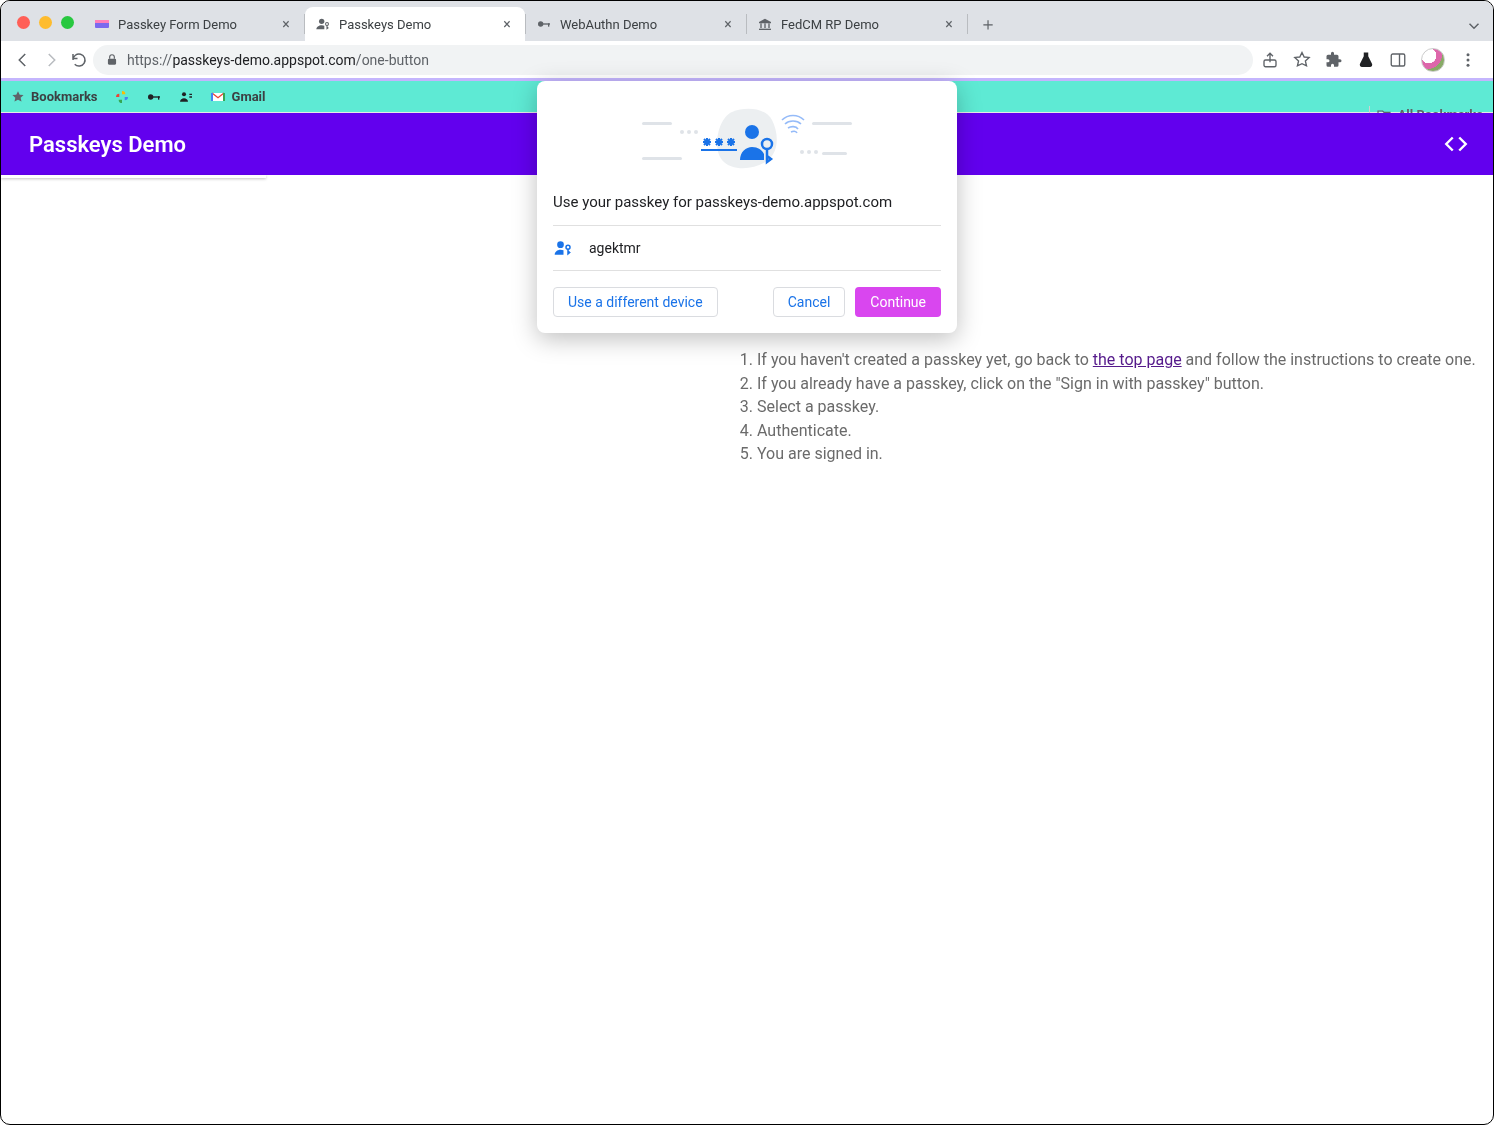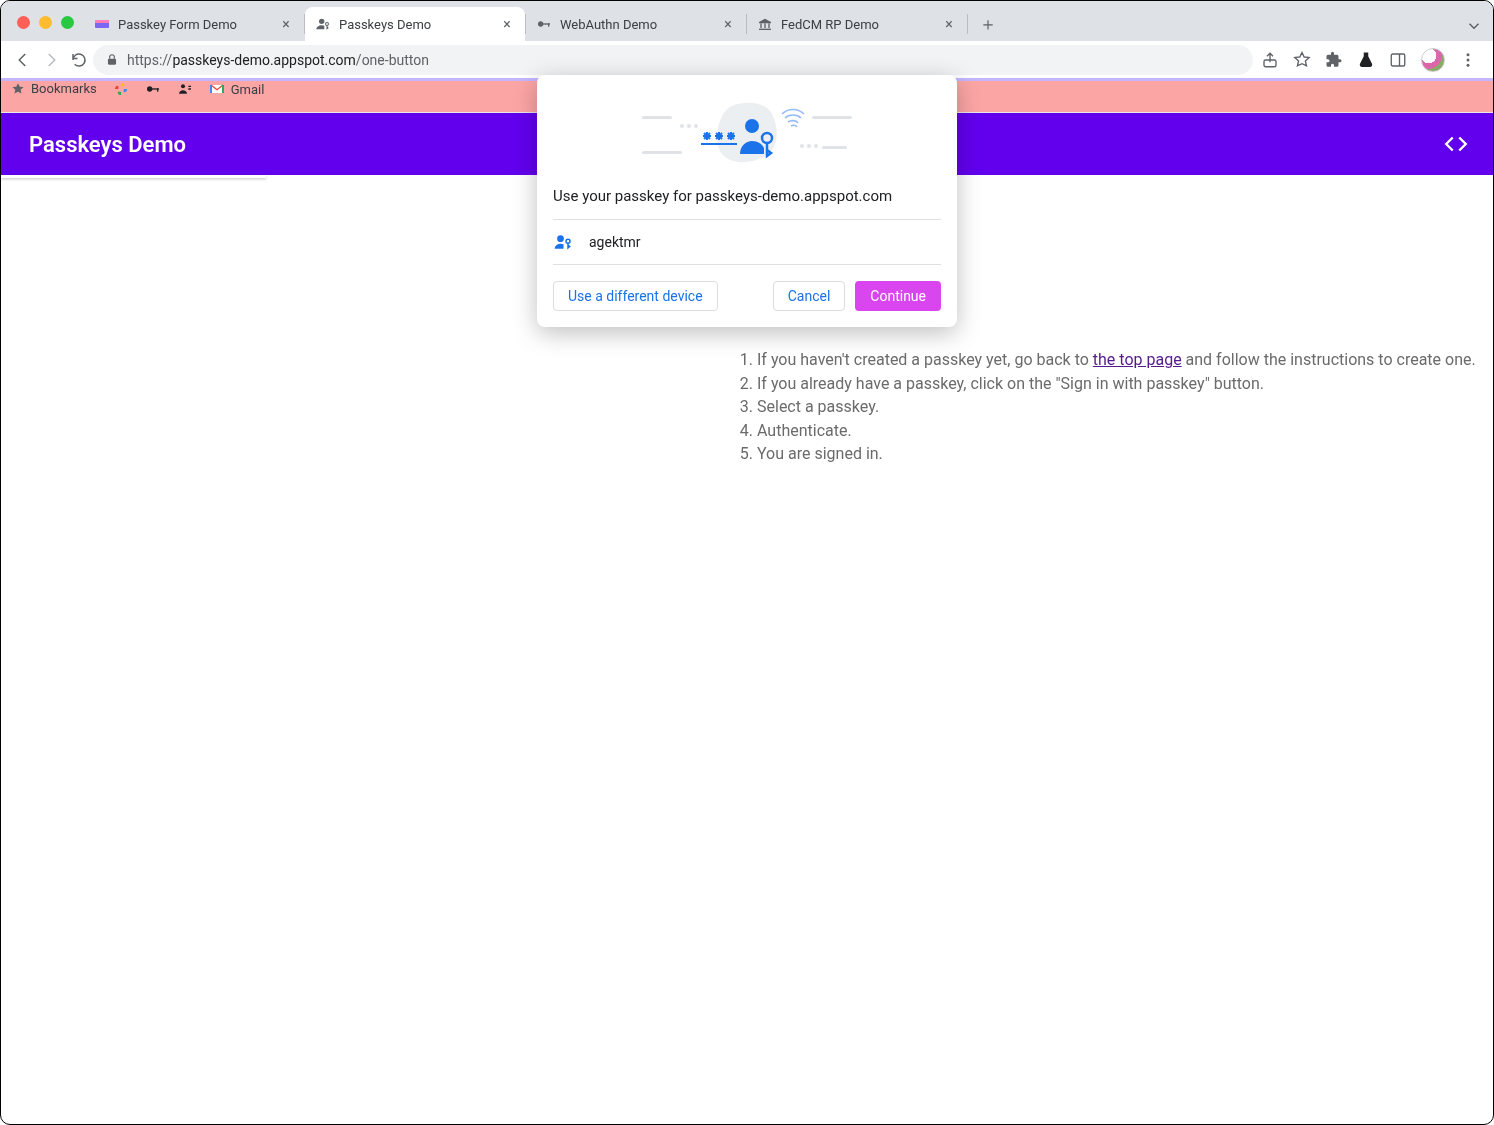--- a/index.html
+++ b/index.html
@@ -93,28 +93,29 @@
   .addr-icons { display:flex; align-items:center; gap:14px; padding:0 8px; color:#5f6368; }
   .avatar {
     width:24px; height:24px; border-radius:50%;
     background: radial-gradient(circle at 30% 30%, #fff 0 35%, #d6a 36% 60%, #8a6 61% 100%);
     border:1px solid #ccc;
   }
 
   
   .bookmarks-bar {
     height:32px;
-    background:#fca5a5;
+    background:#5eead4;
     border-bottom:1px solid #e8e8e8;
     display:flex;
-    align-items:flex-start;
+    align-items:center;
     padding:0 10px;
     gap:16px;
     font-size:13px;
     color:#3c4043;
+    font-weight:bold;
   }
   .bm-item { display:flex; align-items:center; gap:6px; }
   .bm-right { margin-left:auto; display:flex; align-items:center; gap:6px; color:#5f6368;margin-top:36px; }
   .bm-sep { width:1px; height:18px; background:#d0d0d0; }
 
   
   .page { position:relative; }
   .topbar {
     background:#6200ee;
     height:62px;
@@ -149,21 +150,21 @@
     color:#6b6b6b;
     padding-top: 150px;
   }
   .instructions ol { padding-left: 24px; }
   .instructions li { margin-bottom: 2px; line-height:1.35; }
   .instructions a { color:#551a8b; text-decoration:underline; }
 
   
   .dialog {
     position:absolute;
-    top:74px; left:50%; transform:translateX(-50%);
+    top:80px; left:50%; transform:translateX(-50%);
     width:420px;
     background:#fff;
     border-radius:8px;
     box-shadow:0 6px 24px rgba(0,0,0,0.25);
     padding:16px;
     z-index:50;
   }
   .dialog-illus {
     height:90px;
     display:flex;

